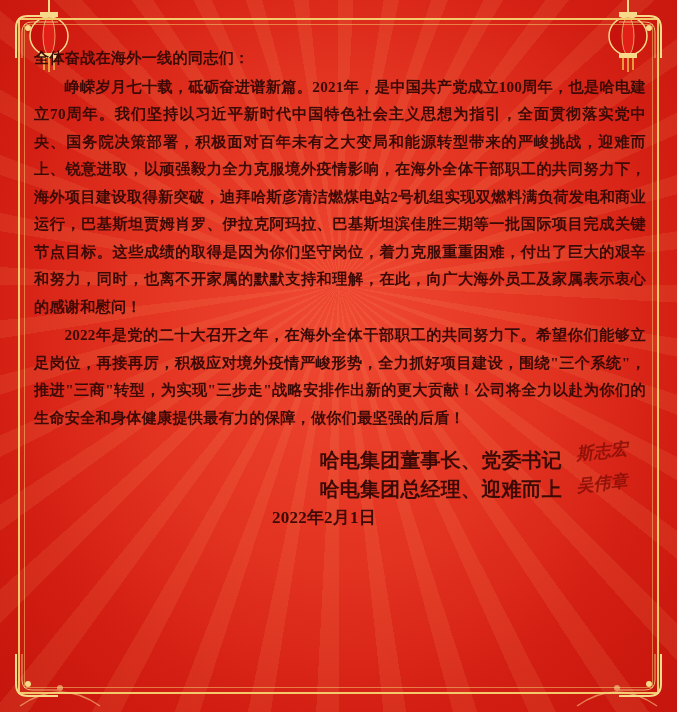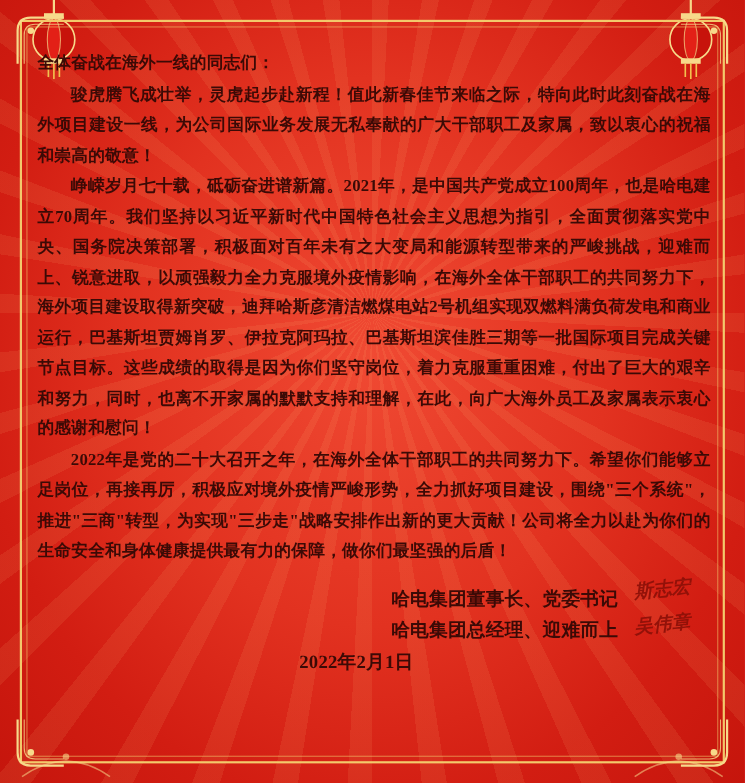--- a/index.html
+++ b/index.html
@@ -101,21 +101,21 @@
   .p-indent { text-indent: 2em; }
 
   .signature-block {
     margin-top: 16px;
     position: relative;
   }
   .sig-line {
     text-align: right;
     padding-right: 84px;
     margin: 0 0 12px 0;
-    font-size: 17px;
+    font-size: 20px;
   }
   .date-line {
     text-align: center;
     padding-right: 32px;
     margin-top: 22px;
     font-size: 17px;
   }
 
   .seal {
     position: absolute;
@@ -206,21 +206,20 @@
   <div class="corner corner-br">
     <svg width="46" height="46" viewBox="0 0 46 46">
       <path d="M2 44 L2 14 Q2 2 14 2 L44 2" fill="none" stroke="#f7d98a" stroke-width="2"></path>
       <path d="M8 44 L8 18 Q8 8 18 8 L44 8" fill="none" stroke="#f7d98a" stroke-width="1" opacity="0.8"></path>
       <circle cx="14" cy="14" r="3" fill="#f7d98a"></circle>
     </svg>
   </div>
 
   <div class="letter">
     <p>全体奋战在海外一线的同志们：</p>
-    <p class="p-indent">骏虎腾飞成壮举，灵虎起步赴新程！值此新春佳节来临之际，特向此时此刻奋战在海外项目建设一线，为公司国际业务发展无私奉献的广大干部职工及家属，致以衷心的祝福和崇高的敬意！</p>
     <p class="p-indent">峥嵘岁月七十载，砥砺奋进谱新篇。2021年，是中国共产党成立100周年，也是哈电建立70周年。我们坚持以习近平新时代中国特色社会主义思想为指引，全面贯彻落实党中央、国务院决策部署，积极面对百年未有之大变局和能源转型带来的严峻挑战，迎难而上、锐意进取，以顽强毅力全力克服境外疫情影响，在海外全体干部职工的共同努力下，海外项目建设取得新突破，迪拜哈斯彦清洁燃煤电站2号机组实现双燃料满负荷发电和商业运行，巴基斯坦贾姆肖罗、伊拉克阿玛拉、巴基斯坦滨佳胜三期等一批国际项目完成关键节点目标。这些成绩的取得是因为你们坚守岗位，着力克服重重困难，付出了巨大的艰辛和努力，同时，也离不开家属的默默支持和理解，在此，向广大海外员工及家属表示衷心的感谢和慰问！</p>
     <p class="p-indent">2022年是党的二十大召开之年，在海外全体干部职工的共同努力下。希望你们能够立足岗位，再接再厉，积极应对境外疫情严峻形势，全力抓好项目建设，围绕"三个系统"，推进"三商"转型，为实现"三步走"战略安排作出新的更大贡献！公司将全力以赴为你们的生命安全和身体健康提供最有力的保障，做你们最坚强的后盾！</p>
 
     <div class="signature-block">
       <p class="sig-line">哈电集团董事长、党委书记</p>
       <p class="sig-line">哈电集团总经理、迎难而上</p>
       <div class="seal seal-1">斯志宏</div>
       <div class="seal seal-2">吴伟章</div>
       <p class="date-line">2022年2月1日</p>
     </div>

